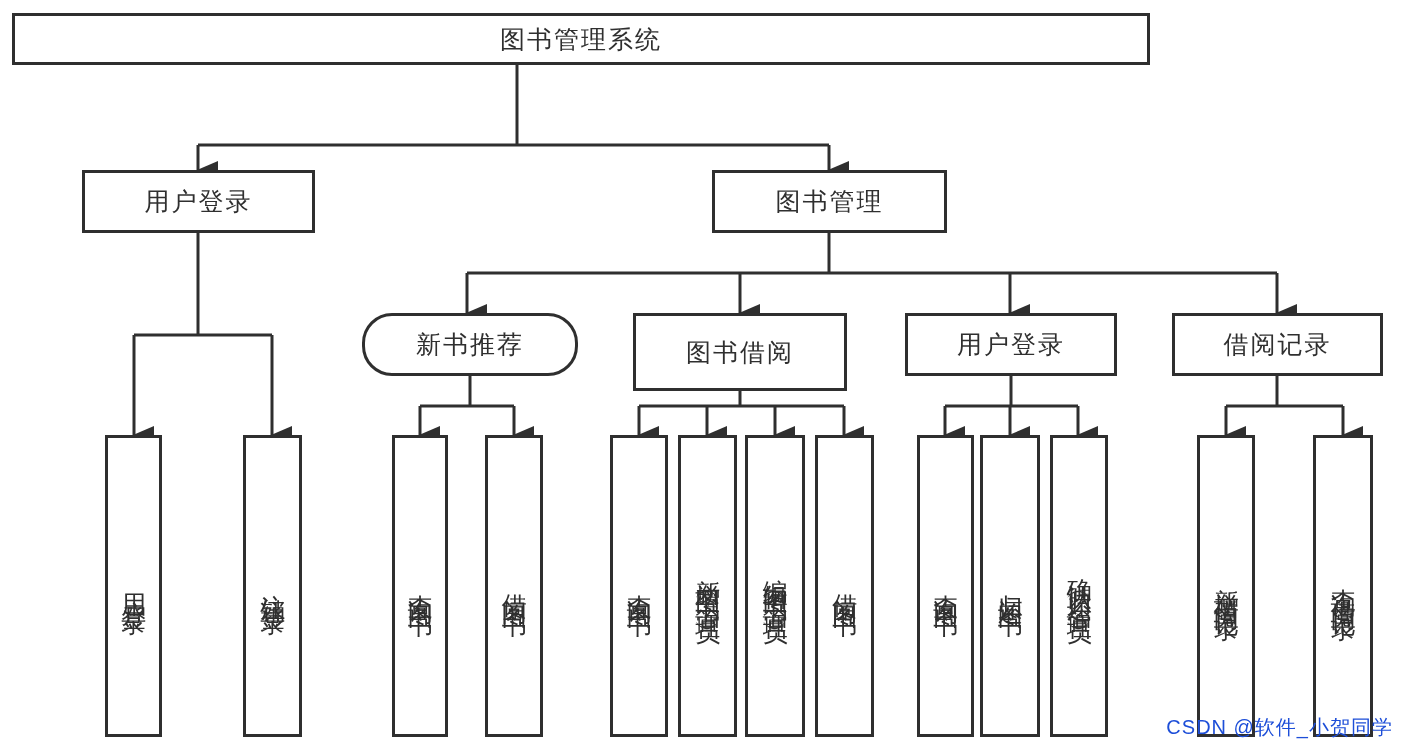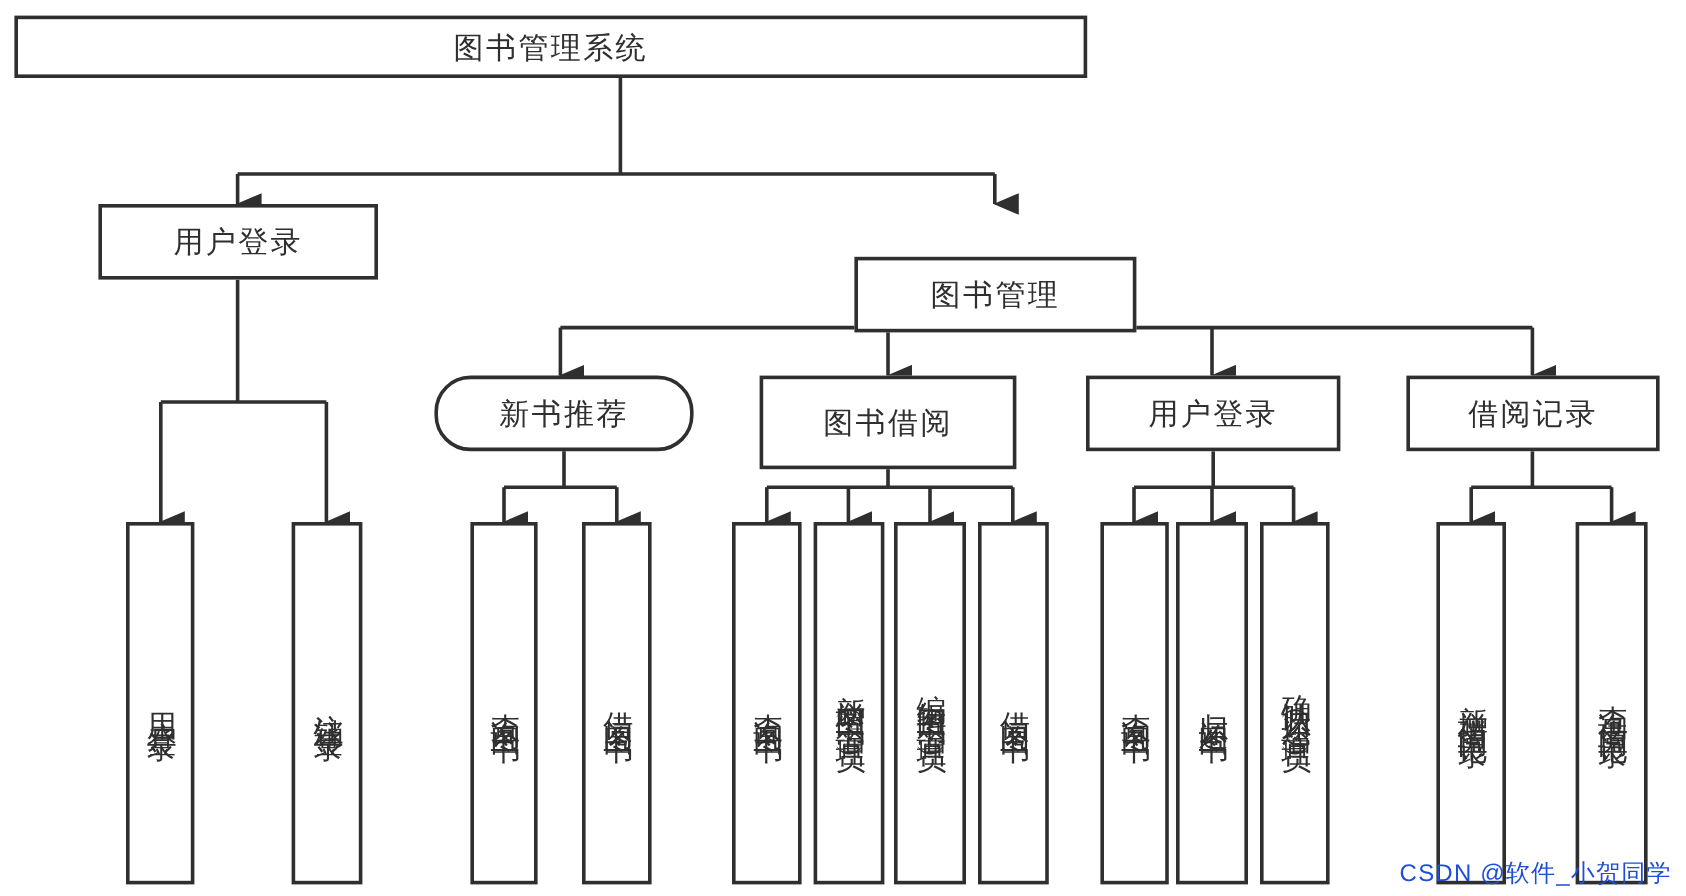--- a/index.html
+++ b/index.html
@@ -108,28 +108,28 @@
       <line x1="1010" y1="406" x2="1010" y2="435" marker-end="url(#arrow)"></line>
       <line x1="1078" y1="406" x2="1078" y2="435" marker-end="url(#arrow)"></line>
 
       <line x1="1277" y1="376" x2="1277" y2="406"></line>
       <line x1="1226" y1="406" x2="1343" y2="406"></line>
       <line x1="1226" y1="406" x2="1226" y2="435" marker-end="url(#arrow)"></line>
       <line x1="1343" y1="406" x2="1343" y2="435" marker-end="url(#arrow)"></line>
     </g>
   </svg>
 
-  <div class="box" style="left:12px; top:13px; width:894px; height:52px;">
+  <div class="box" style="left:12px; top:13px; width:1138px; height:52px;">
     <span class="hlabel">图书管理系统</span>
   </div>
 
   <div class="box" style="left:82px; top:170px; width:233px; height:63px;">
     <span class="hlabel">用户登录</span>
   </div>
-  <div class="box" style="left:712px; top:170px; width:235px; height:63px;margin-top:44px;">
+  <div class="box" style="left:712px; top:170px; width:235px; height:63px;">
     <span class="hlabel">图书管理</span>
   </div>
 
   <div class="box" style="left:362px; top:313px; width:216px; height:63px;border-radius:30px;">
     <span class="hlabel">新书推荐</span>
   </div>
   <div class="box" style="left:633px; top:313px; width:214px; height:78px;">
     <span class="hlabel">图书借阅</span>
   </div>
   <div class="box" style="left:905px; top:313px; width:212px; height:63px;">

